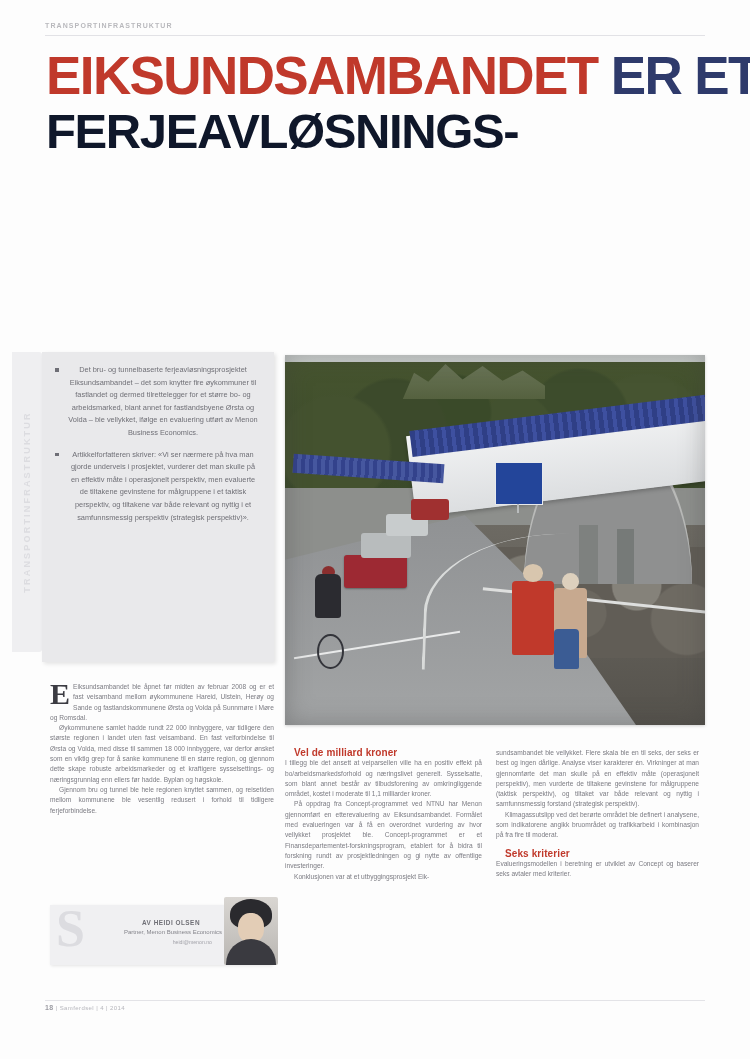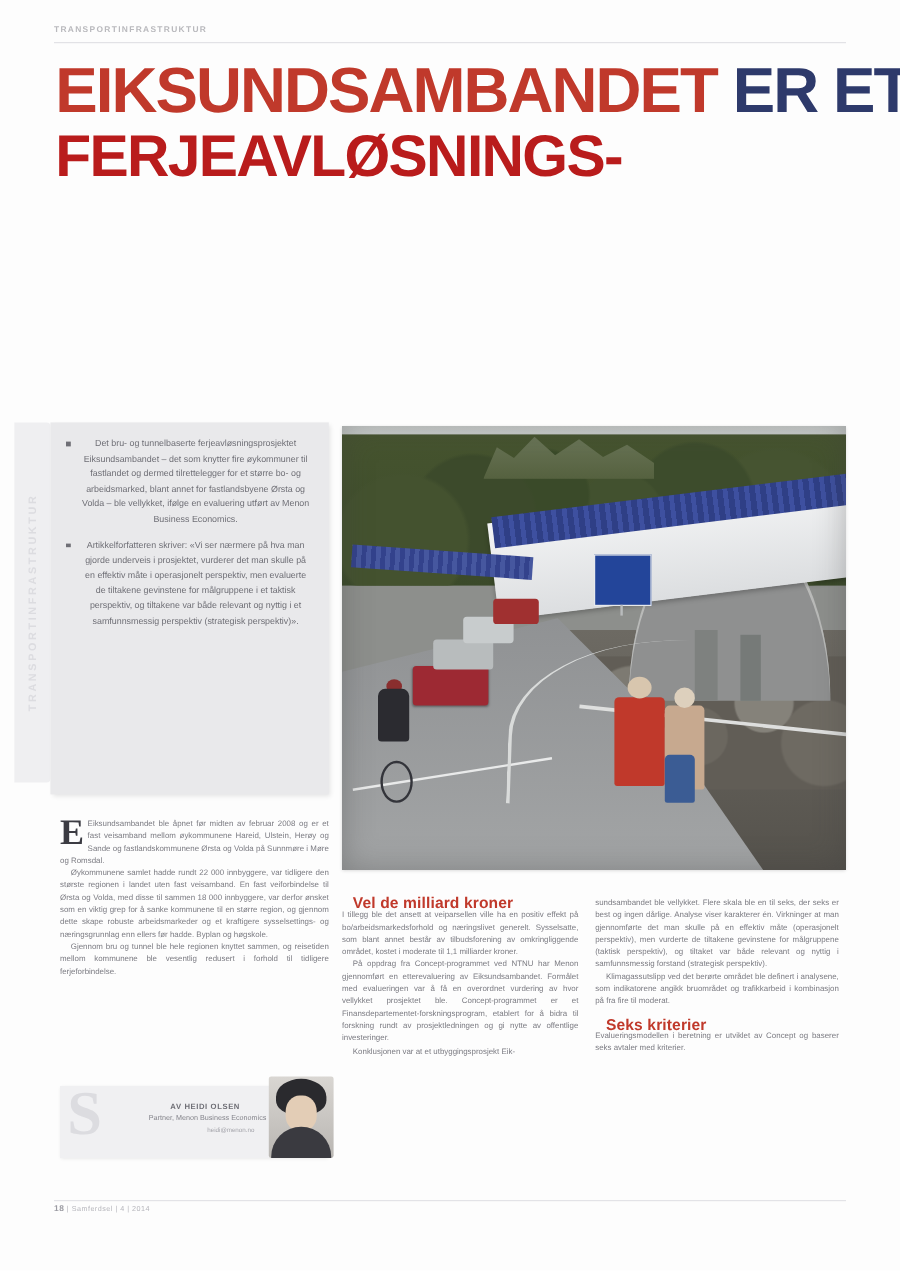--- a/index.html
+++ b/index.html
@@ -40,21 +40,21 @@
     font-size:53px;font-weight:700;letter-spacing:-1.6px;
     color:#c0392b;
   }
   .h1 .blue{color:#2e3a6b;}
   .h2{
     font-size:62px;font-weight:700;letter-spacing:-2.2px;
     color:#c0172b;margin-top:2px;display:block;
   }
   .h3{
     font-size:49px;font-weight:700;letter-spacing:-1.4px;
-    color:#b91c1c;display:block;margin-top:8px;
+    color:#0f172a;display:block;margin-top:8px;
   }
   .h4{
     font-size:49px;font-weight:700;letter-spacing:-1.4px;
     color:#4c3a7d;display:block;margin-top:2px;
   }
 
   
   .side-tab{
     position:absolute;left:12px;top:352px;width:30px;height:300px;
     background:#efeff1;
@@ -211,21 +211,21 @@
   .col-1{left:50px;top:682px;width:224px;}
   .col-2{left:285px;top:748px;width:197px;}
   .col-3{left:496px;top:748px;width:203px;}
 
   .dropcap{
     float:left;font-size:30px;line-height:22px;font-weight:700;
     color:#3b3b42;margin:1px 3px 0 0;
     font-family:"Liberation Serif", serif;
   }
   .subhead{
-    color:#c0392b;font-weight:700;font-size:13px;
+    color:#c0392b;font-weight:700;font-size:10px;
     margin:0 0 3px 0;letter-spacing:.1px;
     filter:blur(.25px);
   }
   .subhead.sp{margin-top:8px;}
 
   
   .byline{
     position:absolute;left:50px;top:905px;width:222px;height:60px;
     background:#f0f0f2;
     box-shadow:1px 1px 3px rgba(0,0,0,.10);

